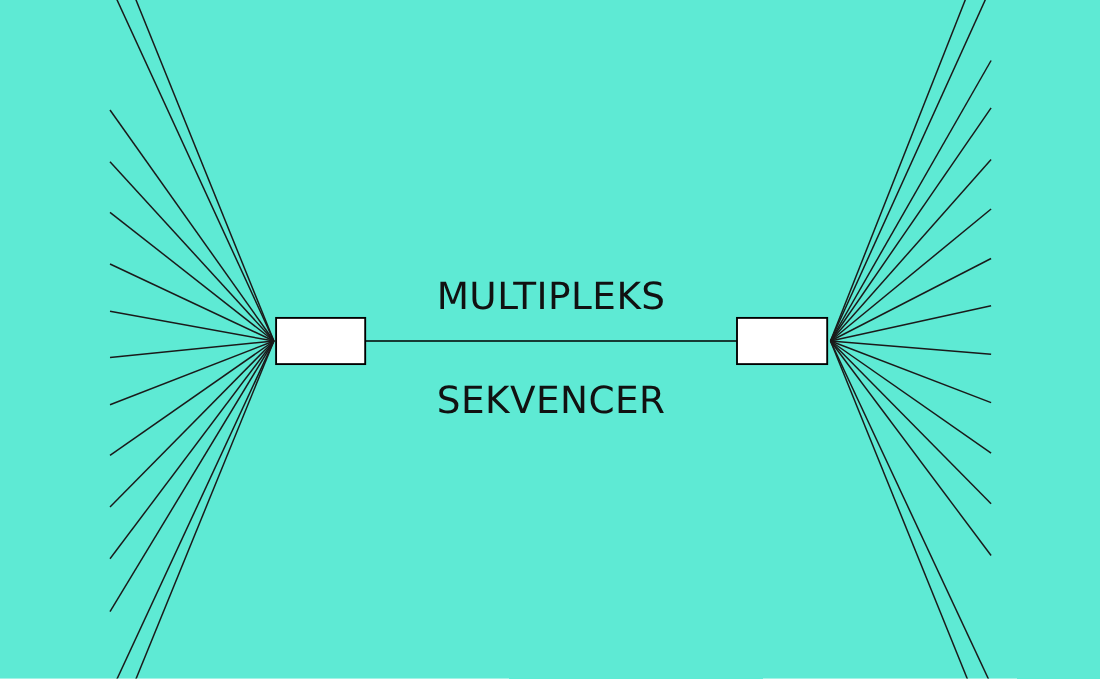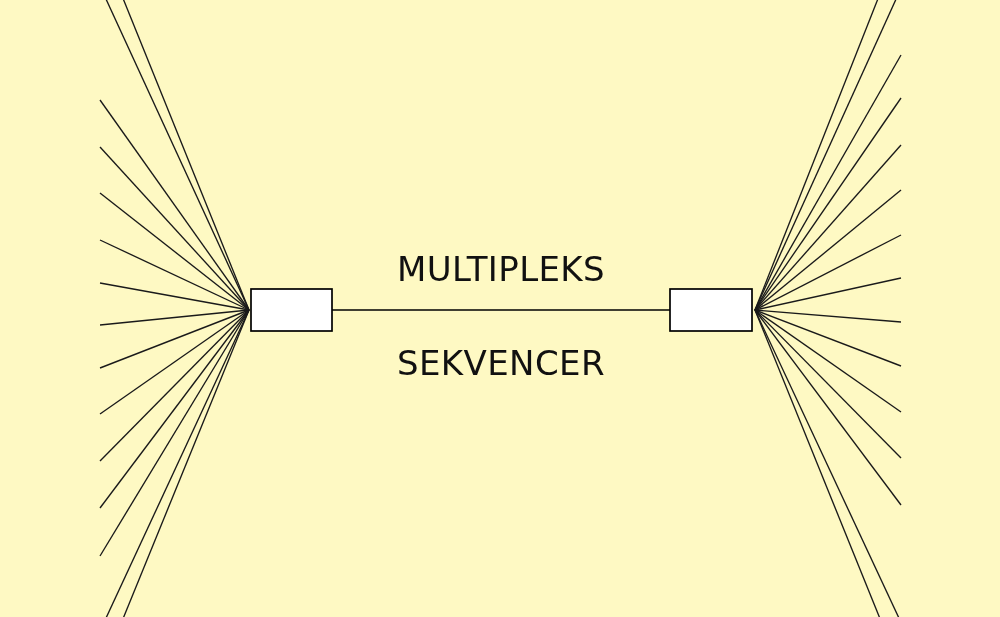--- a/index.html
+++ b/index.html
@@ -45,21 +45,21 @@
     font-size: 34px;
     font-weight: 400;
     letter-spacing: 0.4px;
     text-anchor: middle;
     dominant-baseline: alphabetic;
   }
 </style>
 </head>
 <body>
 
-<div id="diagram-root" style="background: #fef9c3;">
+<div id="diagram-root" style="background: #5eead4;">
   <svg id="diagram-svg" viewBox="0 0 1000 617" xmlns="http://www.w3.org/2000/svg">
 
     <g id="fan-left-group">
         <line class="fan-line" x1="249" y1="310" x2="100" y2="-14"></line>
         <line class="fan-line" x1="249" y1="310" x2="118" y2="-14"></line>
         <line class="fan-line" x1="249" y1="310" x2="100" y2="100"></line>
         <line class="fan-line" x1="249" y1="310" x2="100" y2="147"></line>
         <line class="fan-line" x1="249" y1="310" x2="100" y2="193"></line>
         <line class="fan-line" x1="249" y1="310" x2="100" y2="240"></line>
         <line class="fan-line" x1="249" y1="310" x2="100" y2="283"></line>

